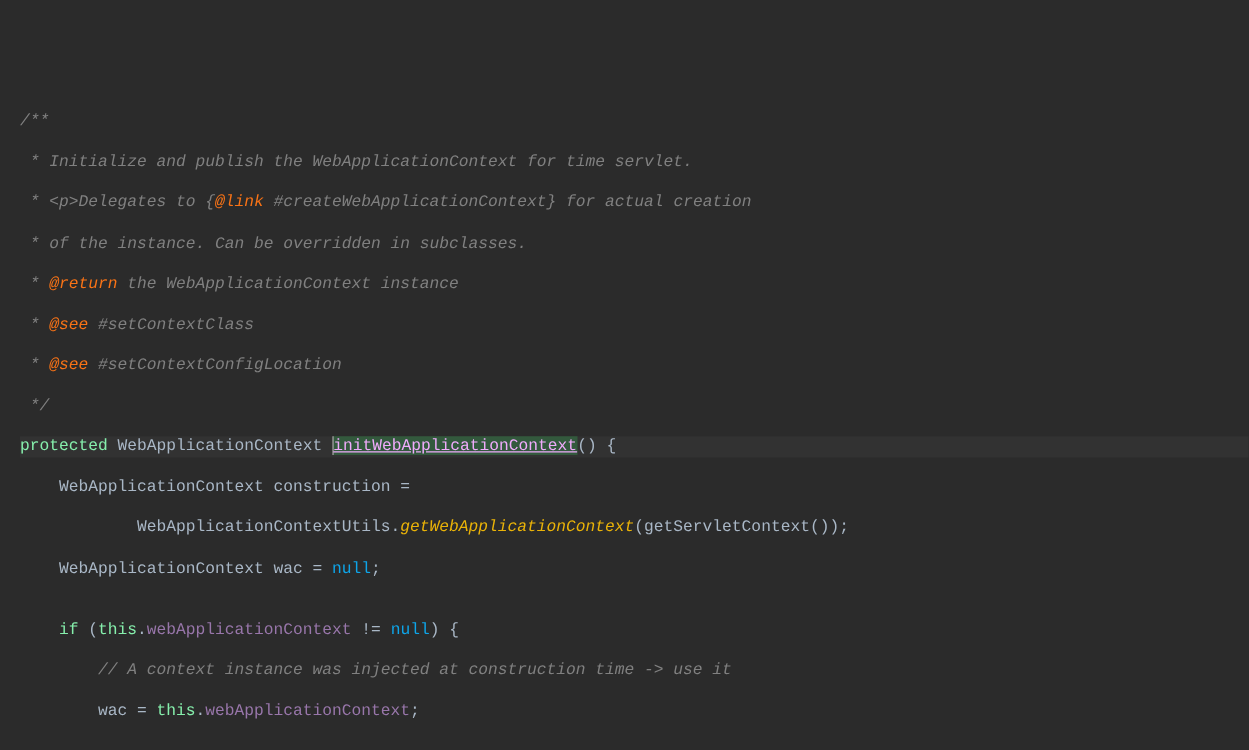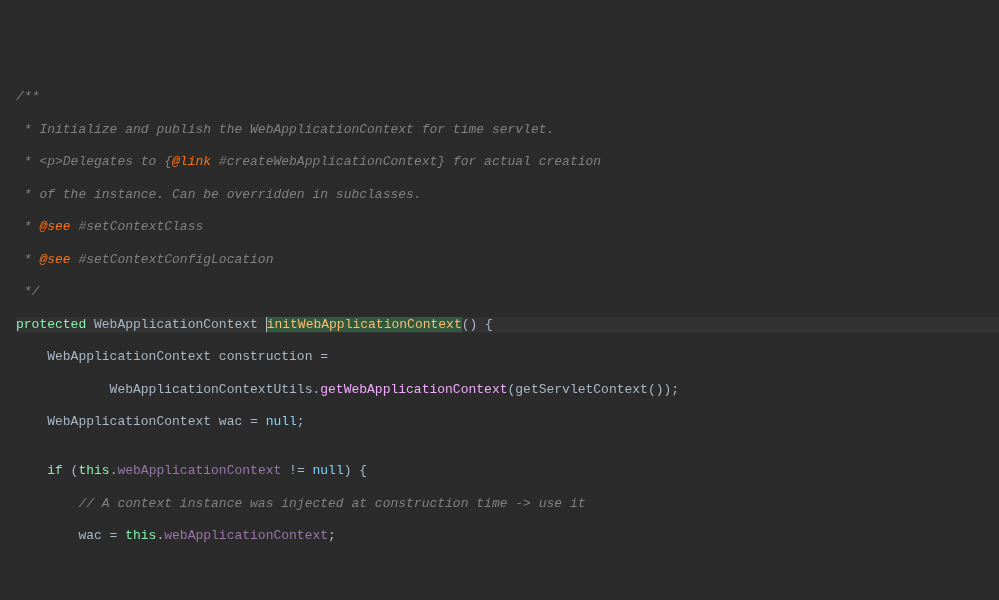--- a/index.html
+++ b/index.html
@@ -12,39 +12,40 @@
       padding: 8px 0 0 16px;
       overflow: hidden;
       white-space: pre;
     }
     .line { display: block; }
     .comment { color: #808080; font-style: italic; }
     .tag { color: #f97316; font-style: italic; }
     .class-ref { color: #a9b7c6; font-style: italic; }
     .keyword { color: #86efac; }
     .method-decl { color: #ffc66d; }
-    .method-decl.highlight { background: #33593d; color: #fdba74; }
+    .method-decl.highlight { background: #33593d; color: #f0abfc; text-decoration: underline; }
     .field { color: #9876aa; }
-    .static-method { color: #f0abfc; }
-    .null { color: #7dd3fc; margin-top: 24px; }
+    .static-method { color: #eab308; font-style: italic; }
+    .null { color: #0ea5e9; margin-top: 24px; }
     .punc { color: #a9b7c6; }
     .plain { color: #a9b7c6; }
     .sel-line { background: #323232; display: block; width: 100%; }
     .cursor { border-left: 1px solid #bbb; }
   </style>
 </head>
 <body>
 
 
 
 <div>
 <span class="line"><span class="comment">/**</span></span>
 <span class="line"><span class="comment"> * Initialize and publish the WebApplicationContext for time servlet.</span></span>
 <span class="line"><span class="comment"> * &lt;p&gt;Delegates to {</span><span class="tag">@link</span><span class="comment"> #createWebApplicationContext} for actual creation</span></span>
 <span class="line"><span class="comment"> * of the instance. Can be overridden in subclasses.</span></span>
+<span class="line"><span class="comment"> * </span><span class="tag">@return</span><span class="comment"> the WebApplicationContext instance</span></span>
 <span class="line"><span class="comment"> * </span><span class="tag">@see</span><span class="comment"> #setContextClass</span></span>
 <span class="line"><span class="comment"> * </span><span class="tag">@see</span><span class="comment"> #setContextConfigLocation</span></span>
 <span class="line"><span class="comment"> */</span></span>
 <span class="line sel-line"><span class="keyword">protected</span><span class="plain"> WebApplicationContext </span><span class="cursor"></span><span class="method-decl highlight">initWebApplicationContext</span><span class="plain">() {</span></span>
 <span class="line"><span class="plain">    WebApplicationContext construction =</span></span>
 <span class="line"><span class="plain">            WebApplicationContextUtils.</span><span class="static-method">getWebApplicationContext</span><span class="plain">(getServletContext());</span></span>
 <span class="line"><span class="plain">    WebApplicationContext wac = </span><span class="null">null</span><span class="punc">;</span></span>
 <span class="line"><span class="plain"></span></span>
 <span class="line"><span class="keyword">    if </span><span class="plain">(</span><span class="keyword">this</span><span class="plain">.</span><span class="field">webApplicationContext</span><span class="plain"> != </span><span class="null">null</span><span class="plain">) {</span></span>
 <span class="line"><span class="comment">        // A context instance was injected at construction time -&gt; use it</span></span>

